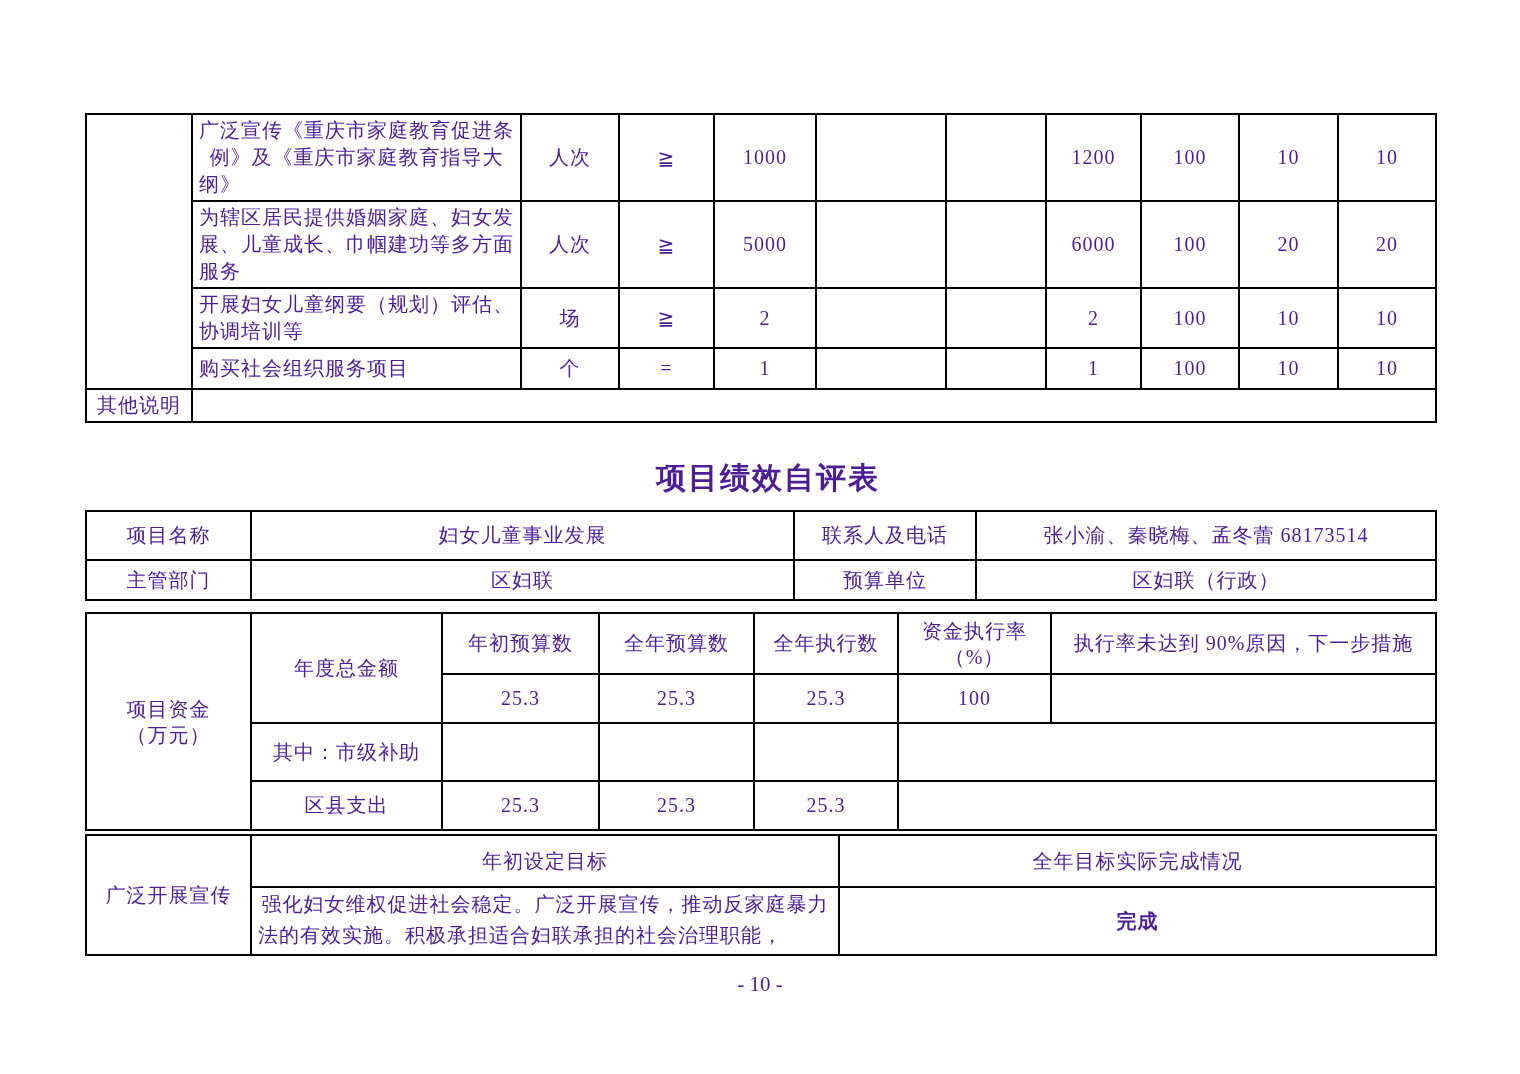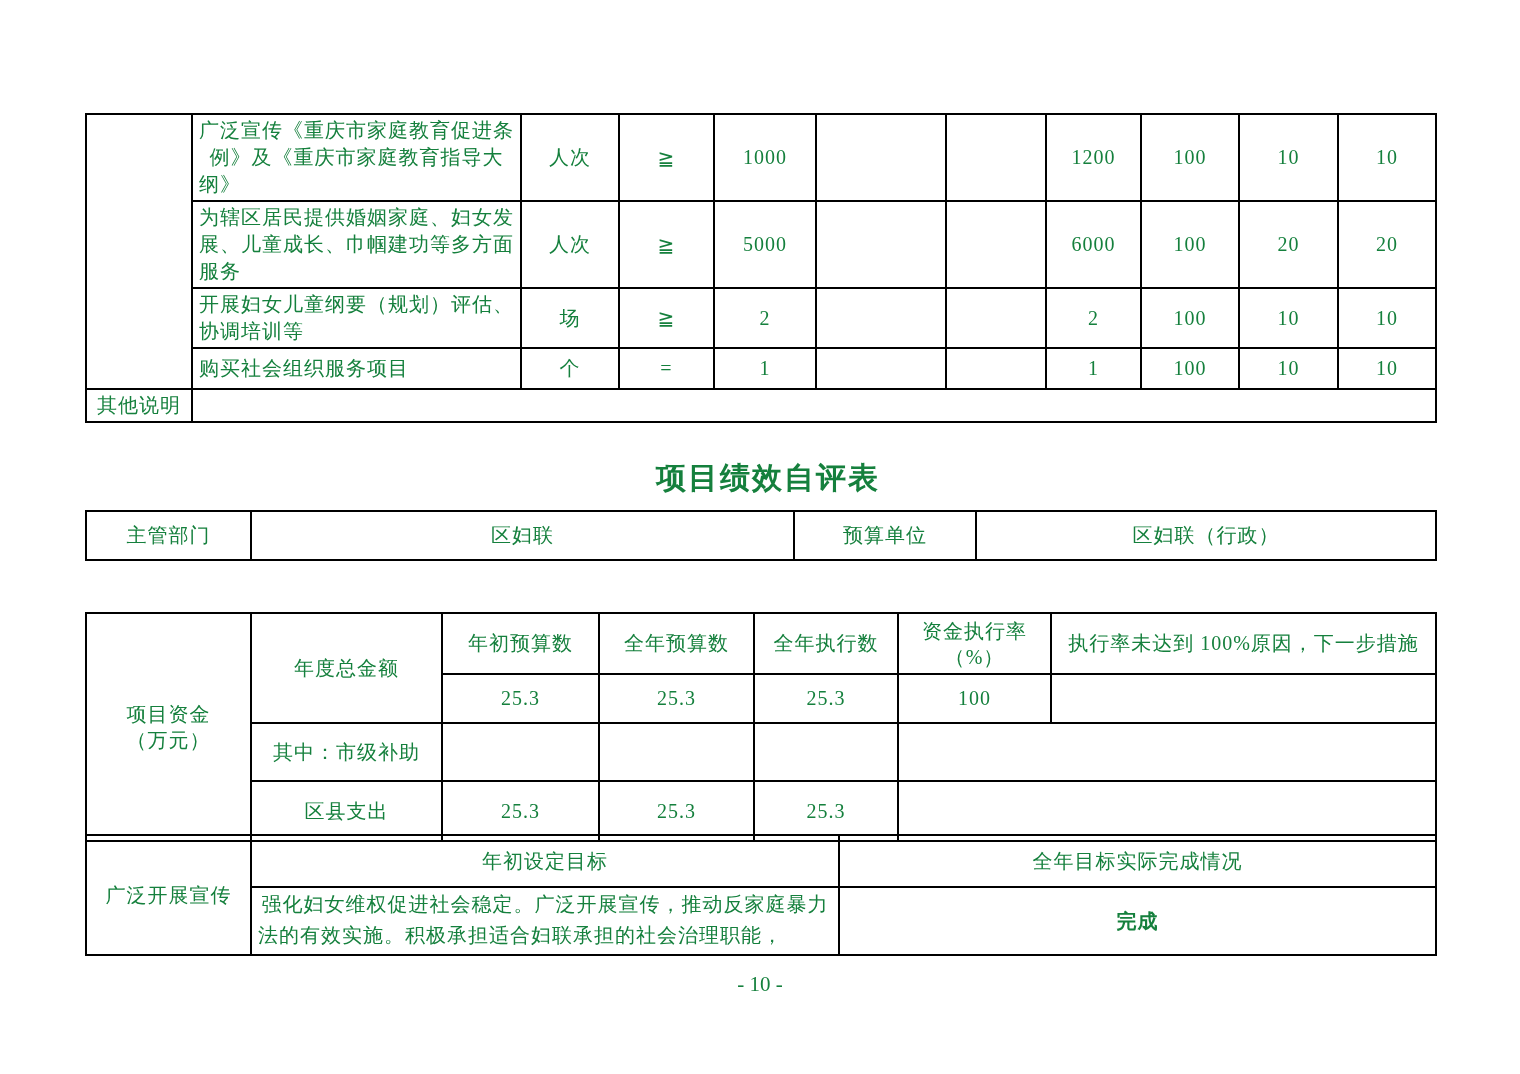--- a/index.html
+++ b/index.html
@@ -2,21 +2,21 @@
 <html><head>
 <meta charset="utf-8">
 <style>
   html,body { margin:0; padding:0; }
   .page {
     position: relative;
     width: 1520px;
     height: 1074px;
     background: #ffffff;
     font-family: "Liberation Serif", "DejaVu Serif", serif;
-    color: #15803d;
+    color: #4c1d95;
     overflow: hidden;
   }
   table.tbl {
     border-collapse: collapse;
     table-layout: fixed;
     position: absolute;
     left: 85px;
   }
   table.tbl td {
     border: 2px solid #000000;
@@ -149,21 +149,27 @@
   <div class="doc-title">项目绩效自评表</div>
 
   <table class="tbl" style="top:510px; width:1350px;">
     <colgroup>
       <col style="width:165px">
         <col style="width:543px">
         <col style="width:182px">
         <col style="width:460px">
     </colgroup>
     <tbody>
-    <tr style="height:49px">
+        <tr style="height:49px">
+      <td>项目名称</td>
+      <td>妇女儿童事业发展</td>
+      <td>联系人及电话</td>
+      <td>张小渝、秦晓梅、孟冬蕾 68173514</td>
+    </tr>
+    <tr style="height:40px">
       <td>主管部门</td>
       <td>区妇联</td>
       <td>预算单位</td>
       <td>区妇联（行政）</td>
     </tr>
   </tbody>
     </table>
 
   <table class="tbl" style="top:612px; width:1350px;">
     <colgroup>
@@ -178,37 +184,37 @@
     <tbody>
         <tr style="height:61px">
       <td rowspan="4" class="prewrap">项目资金
 （万元）</td>
       <td rowspan="2">年度总金额</td>
       <td>年初预算数</td>
       <td>全年预算数</td>
       <td>全年执行数</td>
       <td class="prewrap">资金执行率
 （%）</td>
-      <td>执行率未达到 100%原因，下一步措施</td>
+      <td>执行率未达到 90%原因，下一步措施</td>
     </tr>
     <tr style="height:49px">
       <td>25.3</td>
       <td>25.3</td>
       <td>25.3</td>
       <td>100</td>
       <td></td>
     </tr>
     <tr style="height:58px">
       <td class="leftcell">其中：市级补助</td>
       <td></td>
       <td></td>
       <td></td>
       <td colspan="2"></td>
     </tr>
-    <tr style="height:60px">
+    <tr style="height:49px">
       <td class="indent">区县支出</td>
       <td>25.3</td>
       <td>25.3</td>
       <td>25.3</td>
       <td colspan="2"></td>
     </tr>
   </tbody>
     </table>
 
   <table class="tbl" style="top:834px; width:1350px;">

